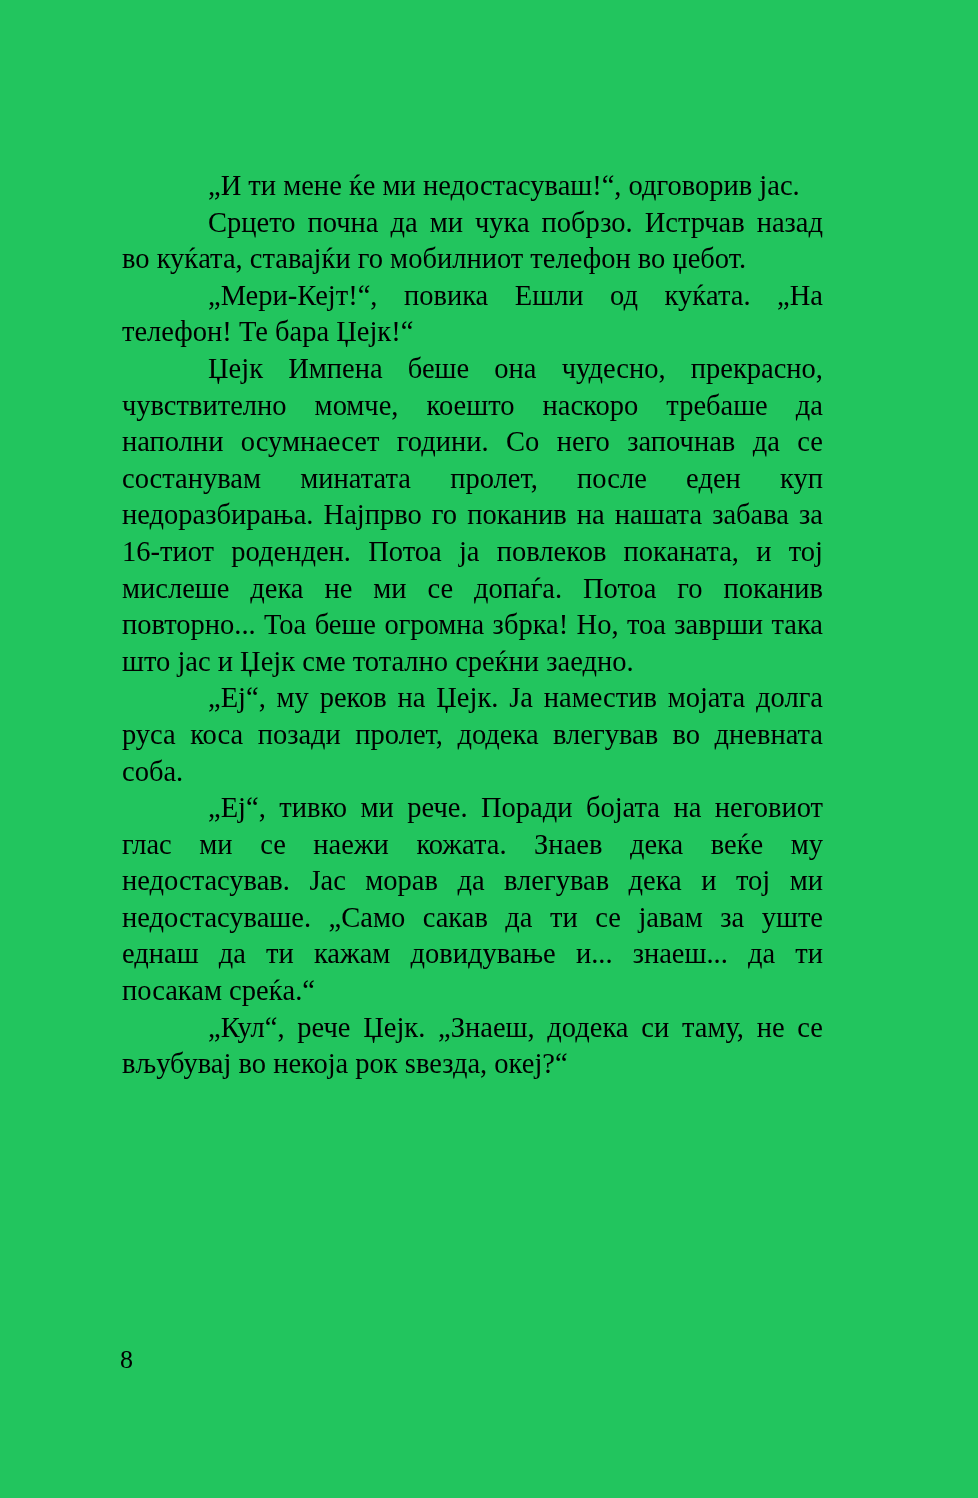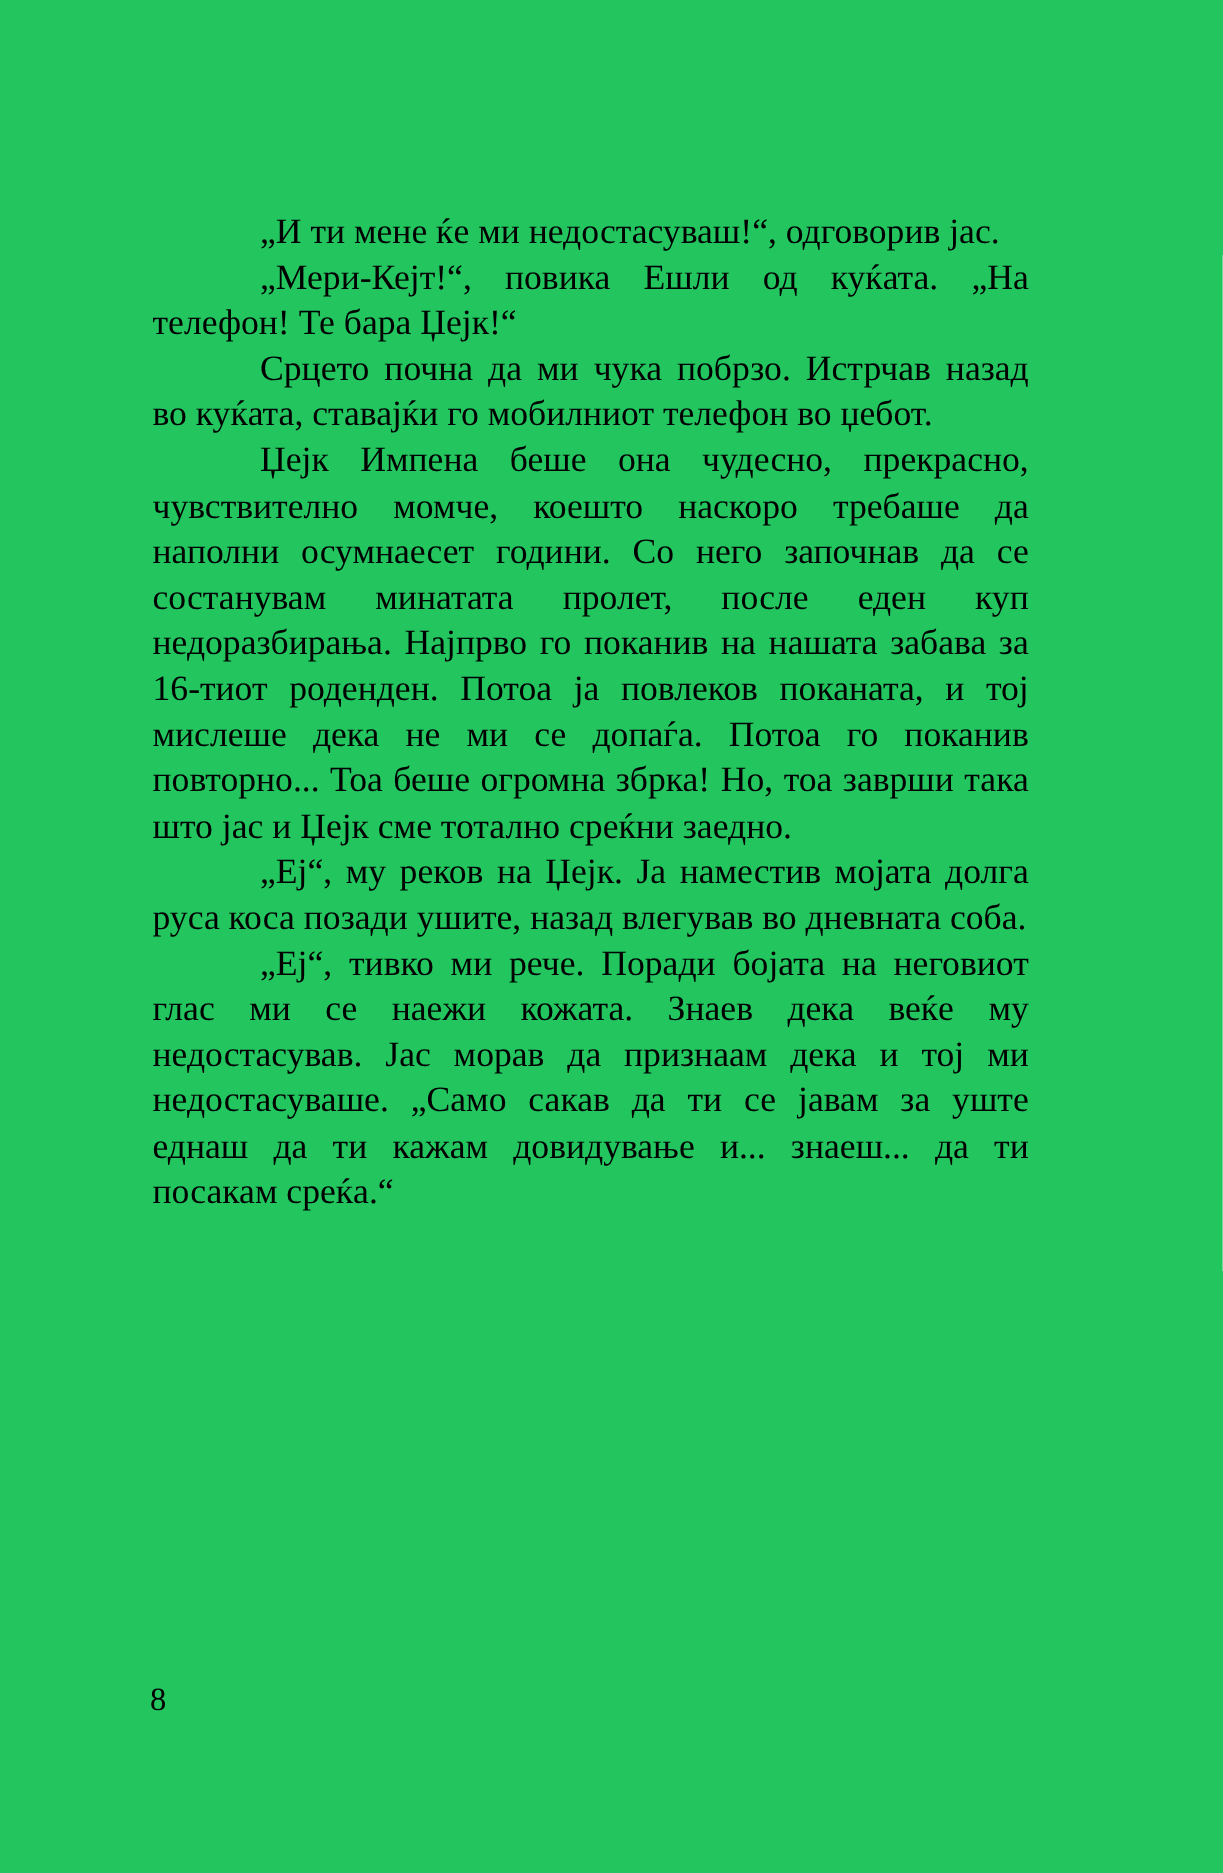--- a/index.html
+++ b/index.html
@@ -59,23 +59,24 @@
   }
 </style>
 </head>
 <body>
 
 <div class="page">
 
   <div class="textblock">
 
     <p class="para">„И ти мене ќе ми недостасуваш!“, одговорив јас.</p>
+    <p class="para">Срцето почна да ми чука побрзо. Истрчав назад во куќата, ставајќи го мобилниот телефон во џебот.</p>
     <p class="para">„Мери-Кејт!“, повика Ешли од куќата. „На телефон! Те бара Џејк!“</p>
-    <p class="para">Срцето почна да ми чука побрзо. Истрчав назад во куќата, ставајќи го мобилниот телефон во џебот.</p>
     <p class="para">Џејк Импена беше она чудесно, прекрасно, чувствително момче, коешто наскоро требаше да наполни осумнаесет години. Со него започнав да се состанувам минатата пролет, после еден куп недоразбирања. Најпрво го поканив на нашата забава за 16-тиот роденден. Потоа ја повлеков поканата, и тој мислеше дека не ми се допаѓа. Потоа го поканив повторно... Тоа беше огромна збрка! Но, тоа заврши така што јас и Џејк сме тотално среќни заедно.</p>
-    <p class="para">„Еј“, му реков на Џејк. Ја наместив мојата долга руса коса позади ушите, назад влегував во дневната соба.</p>
-    <p class="para">„Еј“, тивко ми рече. Поради бојата на неговиот глас ми се наежи кожата. Знаев дека веќе му недостасував. Јас морав да признаам дека и тој ми недостасуваше. „Само сакав да ти се јавам за уште еднаш да ти кажам довидување и... знаеш... да ти посакам среќа.“</p>
+    <p class="para">„Еј“, му реков на Џејк. Ја наместив мојата долга руса коса позади пролет, додека влегував во дневната соба.</p>
+    <p class="para">„Еј“, тивко ми рече. Поради бојата на неговиот глас ми се наежи кожата. Знаев дека веќе му недостасував. Јас морав да влегував дека и тој ми недостасуваше. „Само сакав да ти се јавам за уште еднаш да ти кажам довидување и... знаеш... да ти посакам среќа.“</p>
+    <p class="para">„Кул“, рече Џејк. „Знаеш, додека си таму, не се вљубувај во некоја рок ѕвезда, океј?“</p>
 
   </div>
 
   <div class="folio">8</div>
 
 </div>
 
 </body></html>

